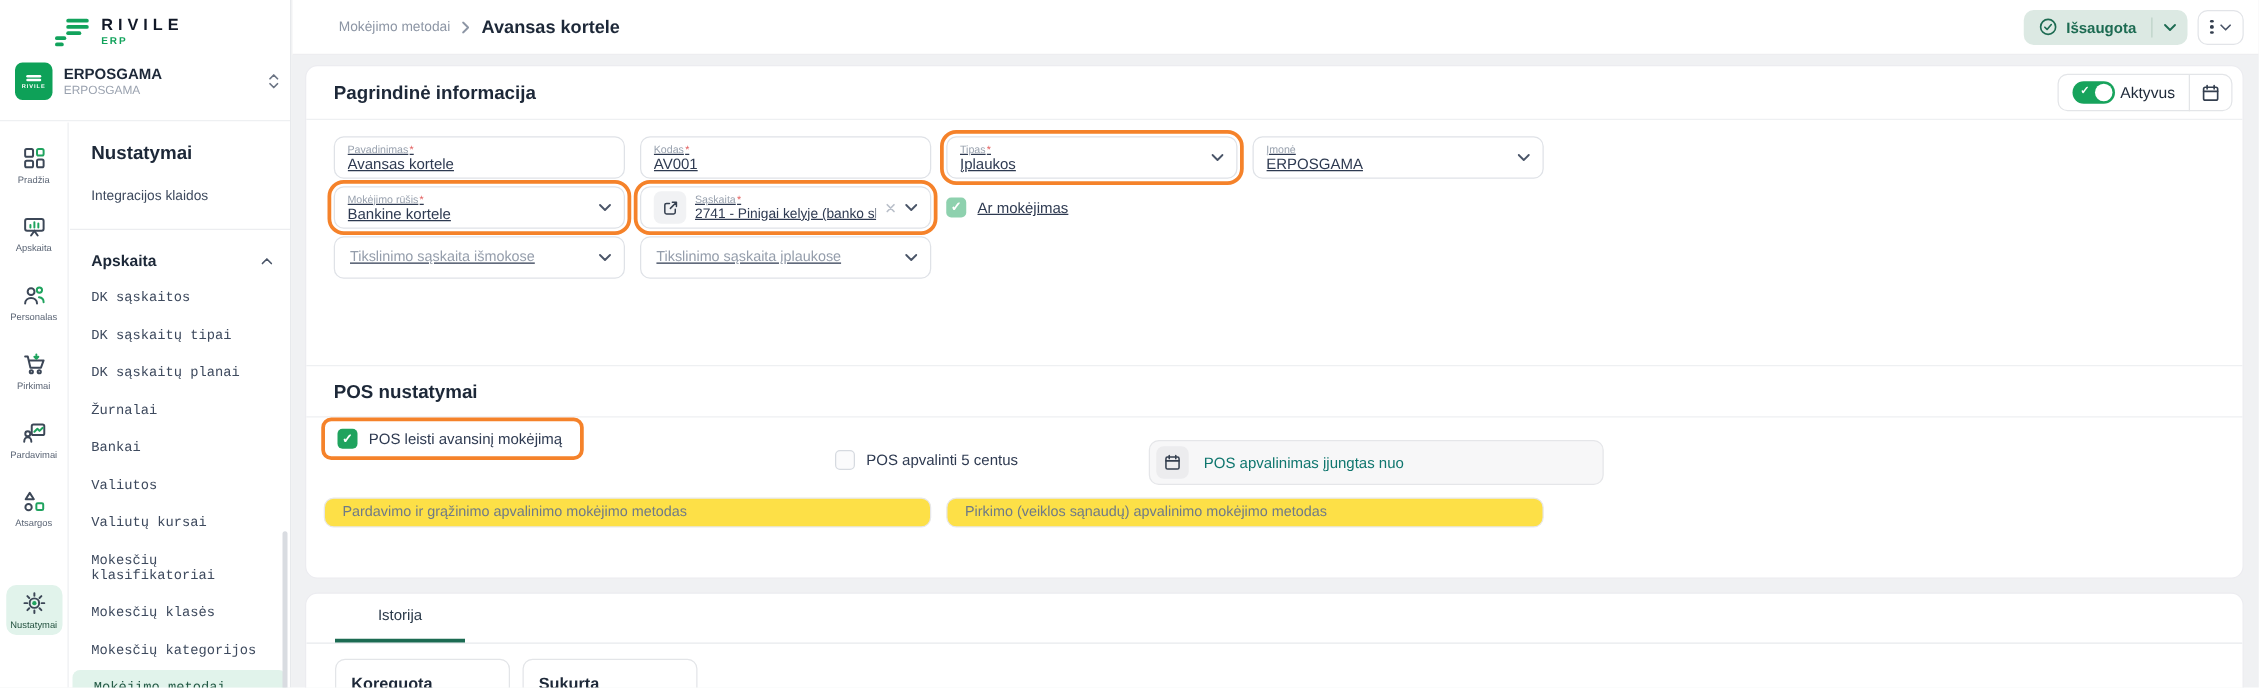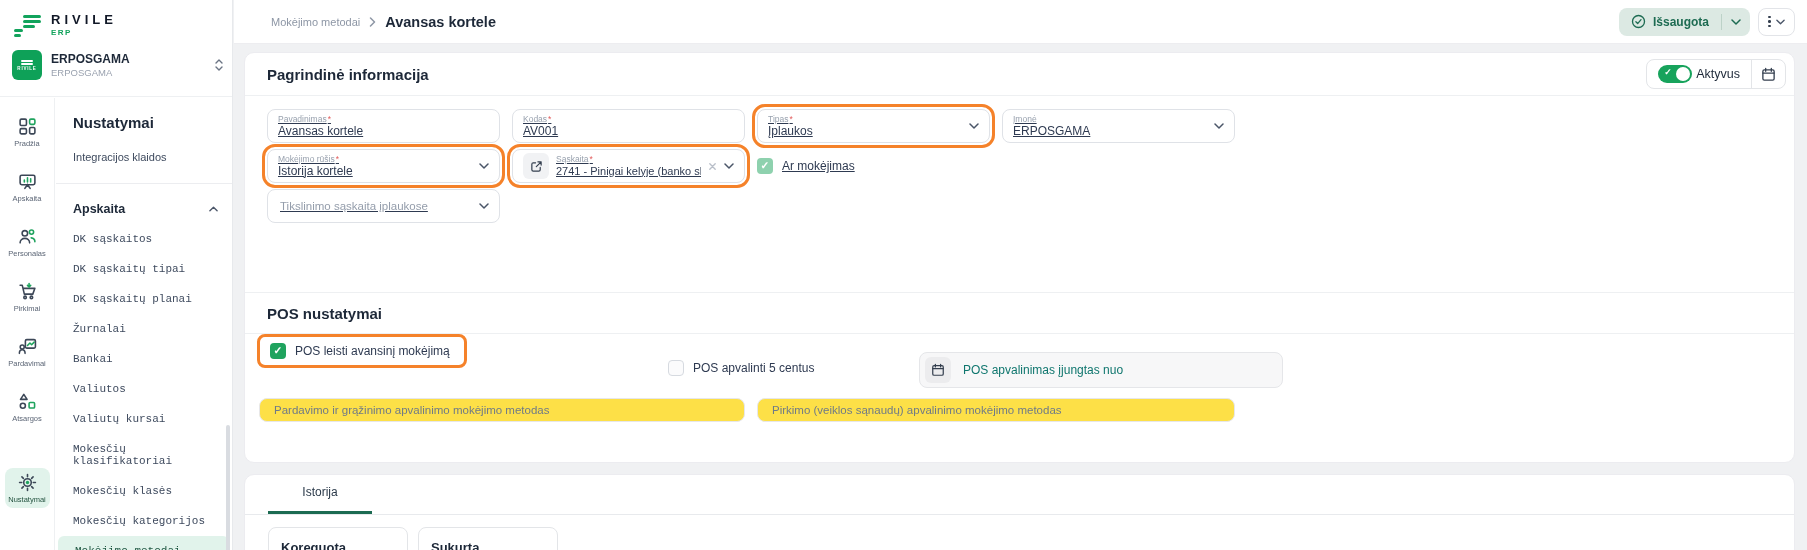--- a/index.html
+++ b/index.html
@@ -5,21 +5,21 @@
   * { margin:0; padding:0; box-sizing:border-box; }
   html,body { width:1807px; height:550px; overflow:hidden; }
   body {
     font-family:"Liberation Sans", sans-serif;
     background:#f0f1f3; color:#2e3a51; position:relative;
   }
   svg { display:block; }
 
   
   .sidebar { position:absolute; left:0; top:0; width:233px; height:550px; background:#fff; border-right:1px solid #e7e9ec; z-index:5; }
-  .side-head { position:relative; height:97px; border-bottom:1px solid #eef0f2; }
+  .side-head { position:relative; height:97px; border-bottom:1px solid #eef0f2;padding-left:30px; }
   .logo-row { display:flex; align-items:center; gap:9px; padding:12px 0 0 14px; }
   .logo-mark { width:28px; height:24px; position:relative; }
   .logo-mark i { position:absolute; background:#12a35c; height:3px; border-radius:2px; }
   .logo-mark i:nth-child(1){ left:9px; top:2px;  width:18px; }
   .logo-mark i:nth-child(2){ left:9px; top:7px;  width:18px; }
   .logo-mark i:nth-child(3){ left:9px; top:12px; width:12px; }
   .logo-mark i:nth-child(4){ left:0;  top:16px; width:9px; }
   .logo-mark i:nth-child(5){ left:0;  top:21px; width:7px; }
   .logo-text b { display:block; font-size:13px; font-weight:800; letter-spacing:4px; color:#111827; }
   .logo-text span { display:block; font-size:8px; font-weight:700; letter-spacing:1.5px; color:#12a35c; margin-top:1px; }
@@ -360,21 +360,21 @@
                 <path d="M1 1l4 4 4-4"></path>
               </svg>
           </span>
         </div>
       </div>
 
       <div class="frow">
         <div class="field hl">
           <div class="fcol">
             <div class="flabel"><span>Mokėjimo rūšis</span><span class="req">*</span></div>
-            <div class="fvalue">Istorija kortele</div>
+            <div class="fvalue">Bankine kortele</div>
           </div>
           <span class="chev">
             <svg width="10" height="6" viewBox="0 0 10 6" fill="none" stroke="currentColor" stroke-width="1.5" stroke-linecap="round" stroke-linejoin="round">
                 <path d="M1 1l4 4 4-4"></path>
               </svg>
           </span>
         </div>
         <div class="field hl">
           <span class="link-sq">
             <svg width="13" height="13" viewBox="0 0 14 14" fill="none" stroke="currentColor" stroke-width="1.3" stroke-linecap="round" stroke-linejoin="round">
@@ -397,20 +397,28 @@
               </svg>
           </span>
         </div>
         <div class="cb-row">
           <span class="cb on-soft"></span>
           <span class="cb-lbl">Ar mokėjimas</span>
         </div>
       </div>
 
       <div class="frow">
+        <div class="select-ph">
+          <span class="ph-text">Tikslinimo sąskaita išmokose</span>
+          <span class="chev">
+            <svg width="10" height="6" viewBox="0 0 10 6" fill="none" stroke="currentColor" stroke-width="1.5" stroke-linecap="round" stroke-linejoin="round">
+                <path d="M1 1l4 4 4-4"></path>
+              </svg>
+          </span>
+        </div>
         <div class="select-ph">
           <span class="ph-text">Tikslinimo sąskaita įplaukose</span>
           <span class="chev">
             <svg width="10" height="6" viewBox="0 0 10 6" fill="none" stroke="currentColor" stroke-width="1.5" stroke-linecap="round" stroke-linejoin="round">
                 <path d="M1 1l4 4 4-4"></path>
               </svg>
           </span>
         </div>
       </div>
     </div>

